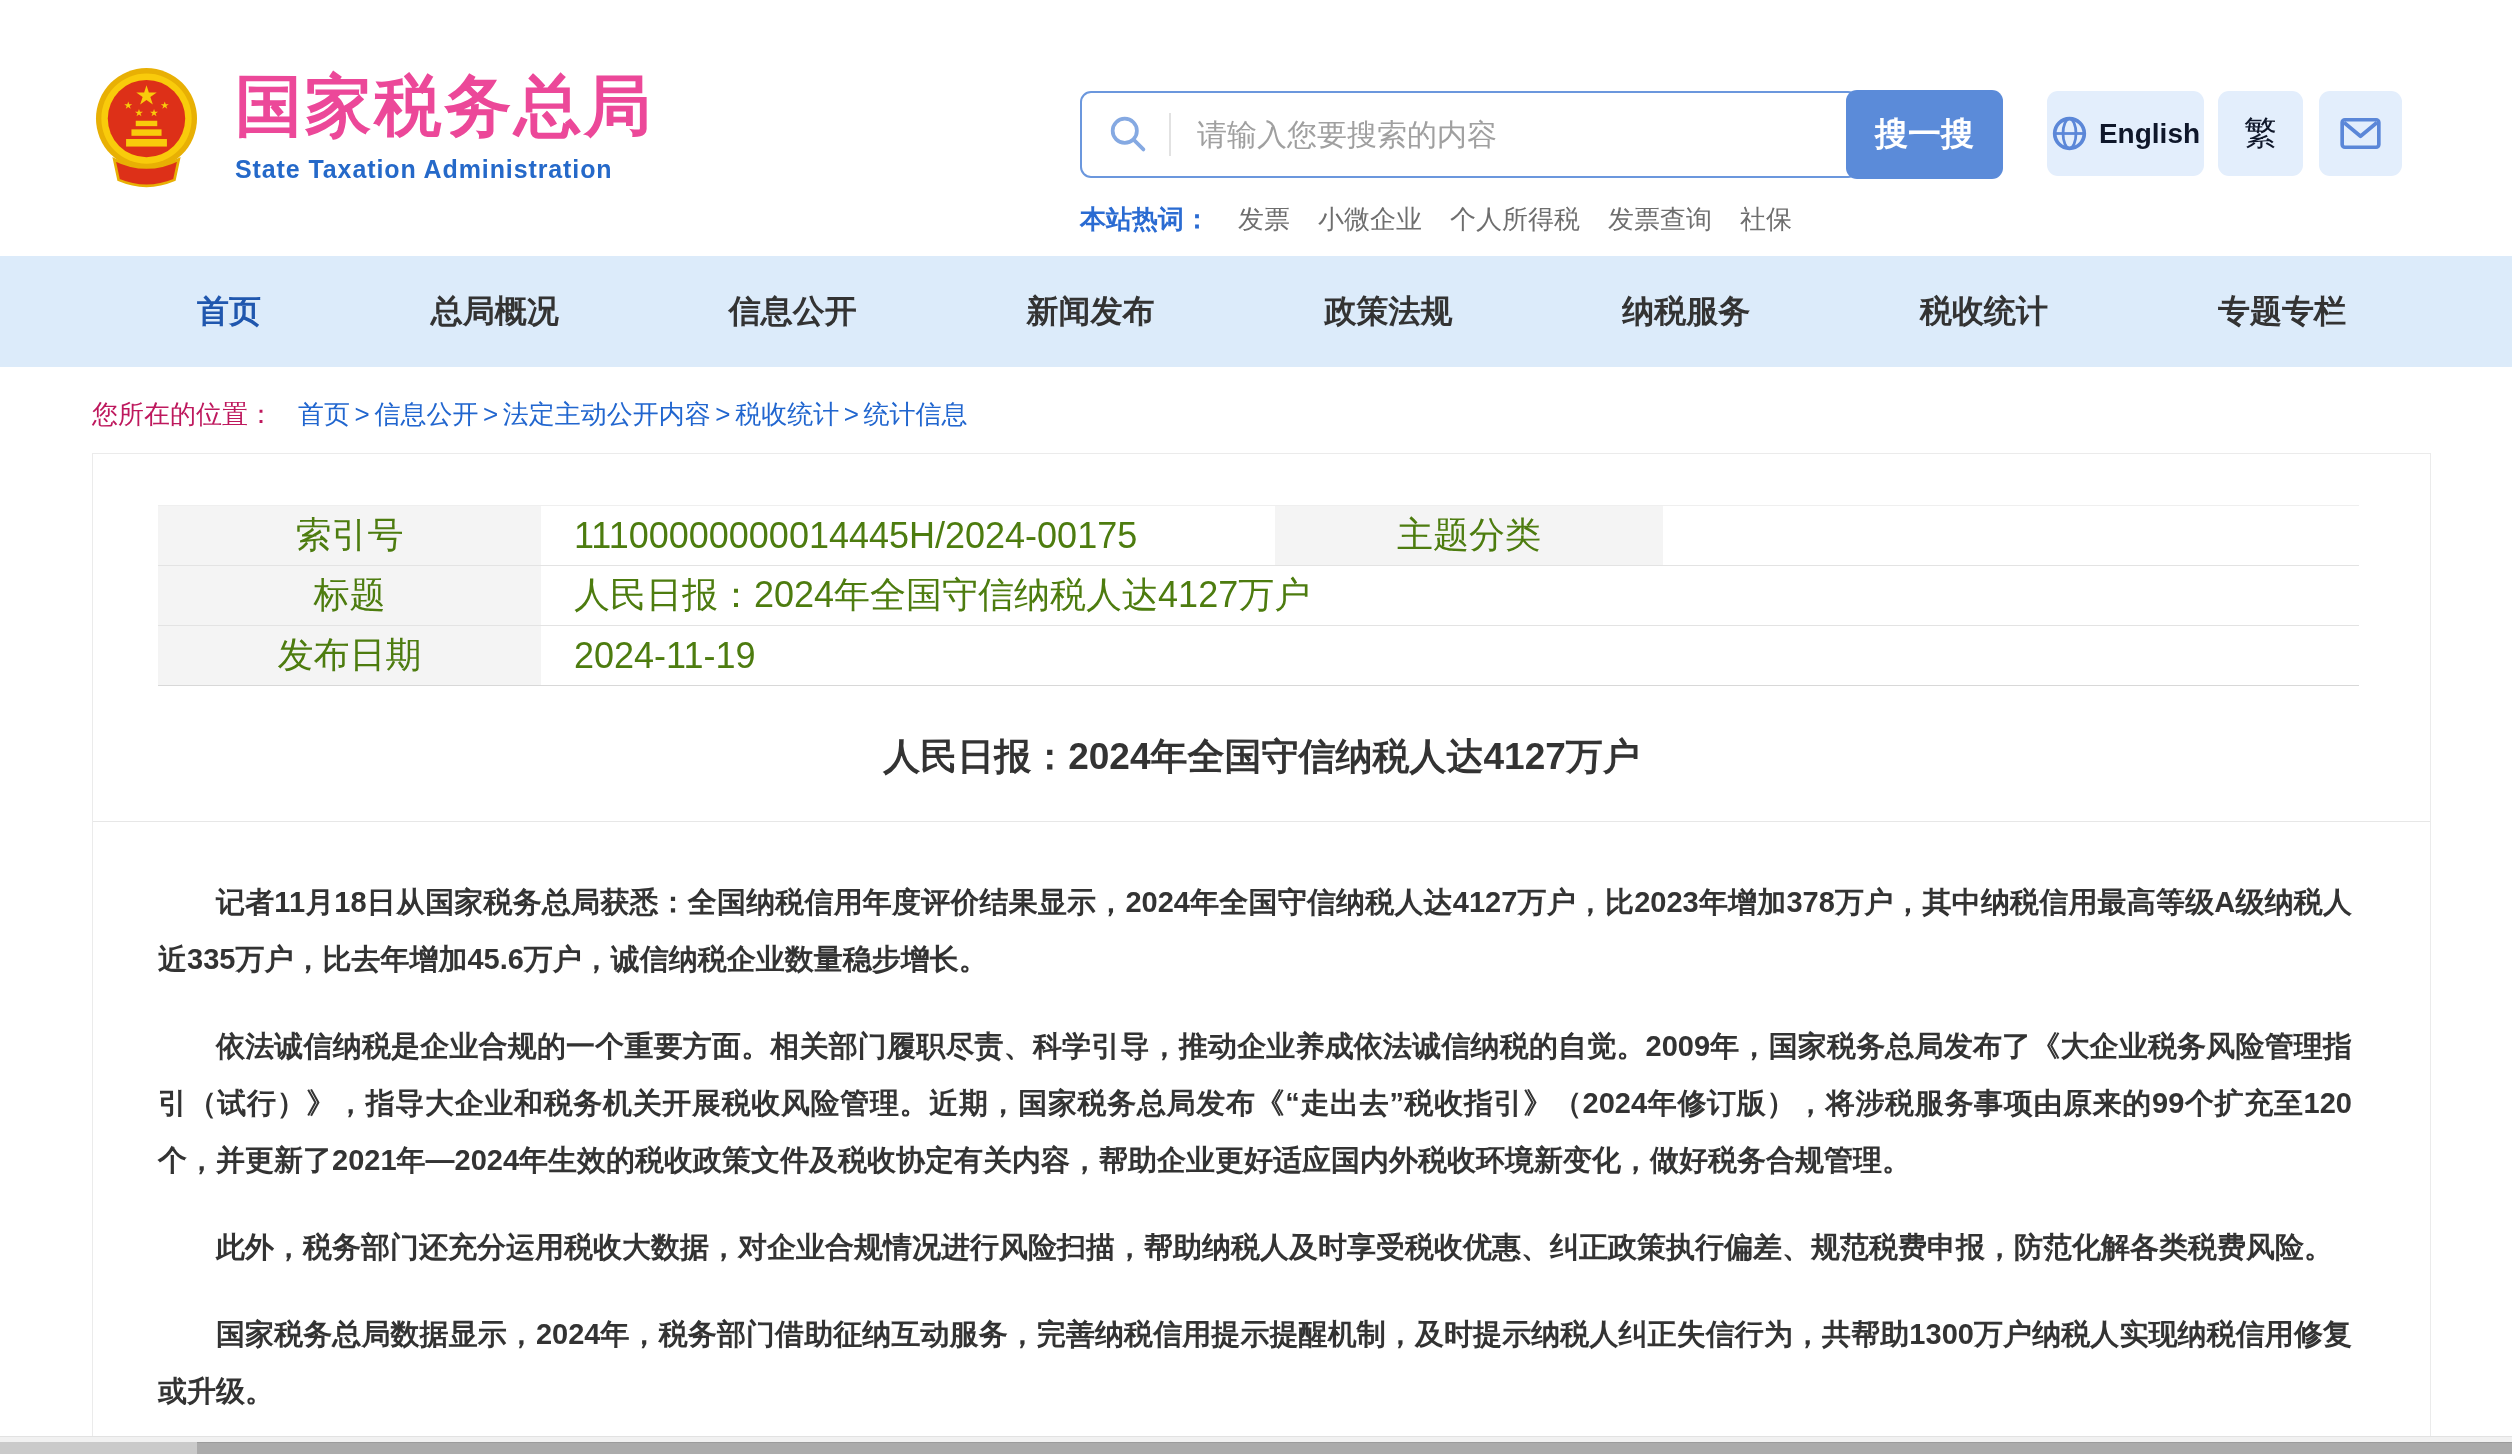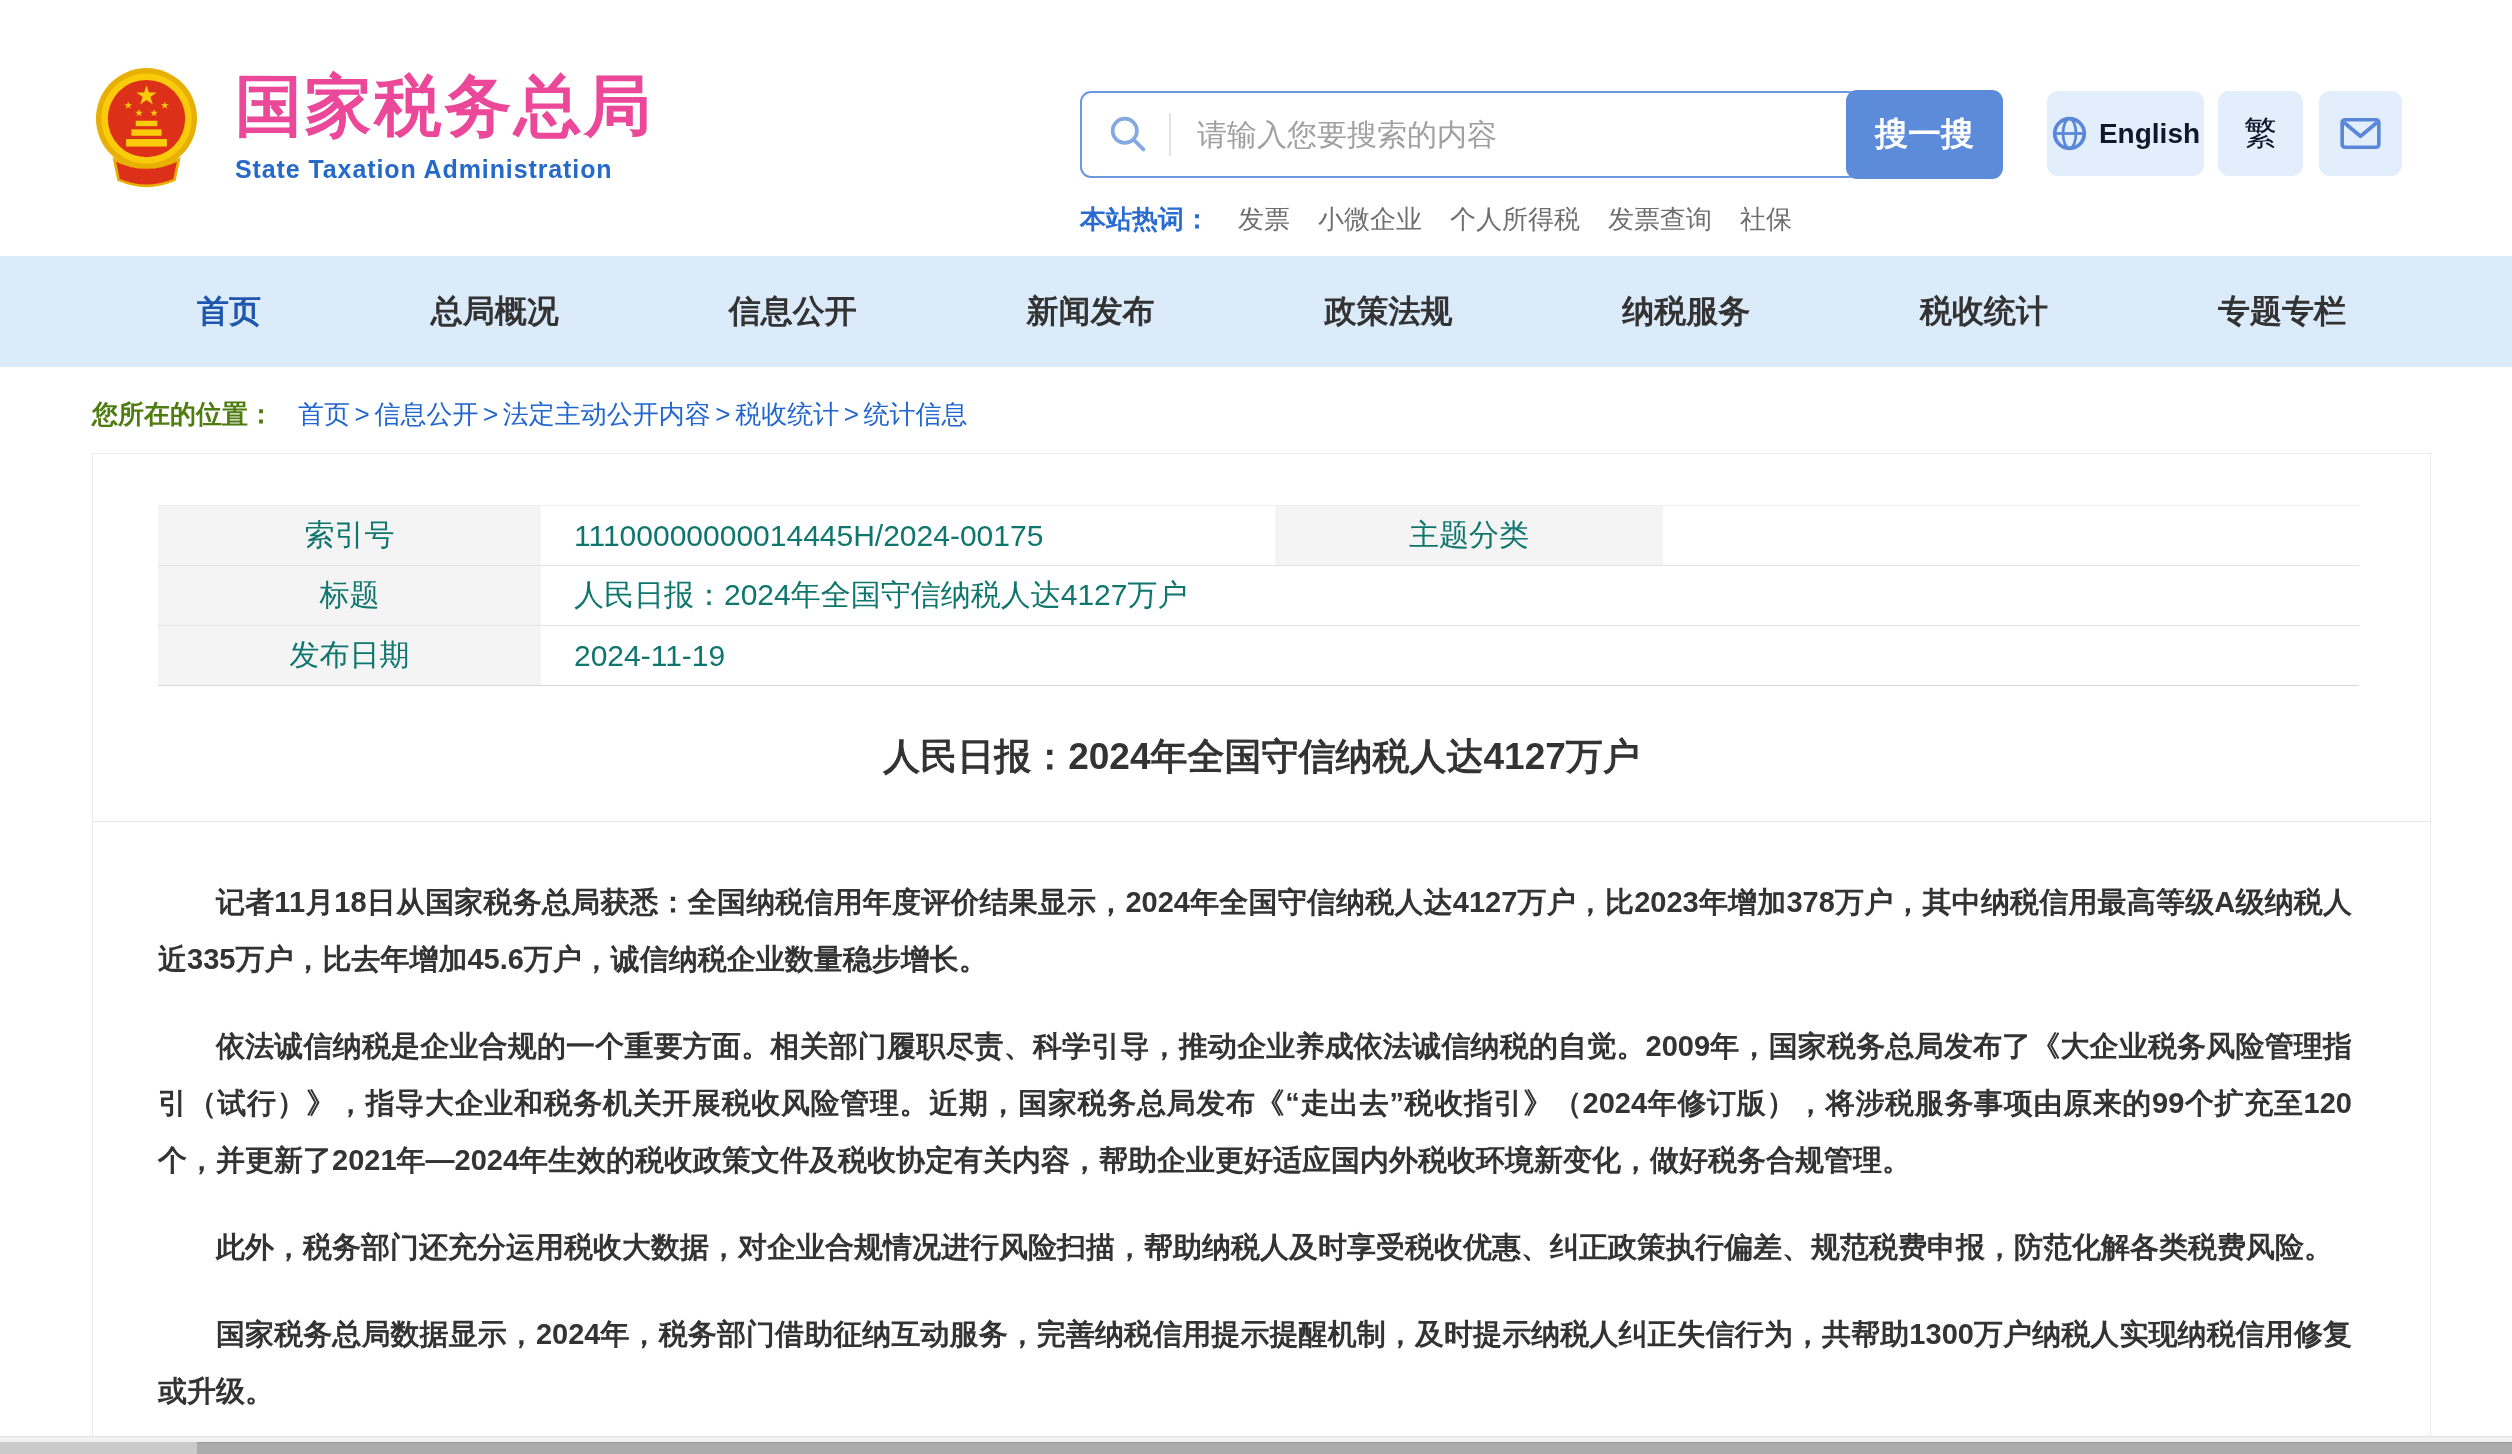--- a/index.html
+++ b/index.html
@@ -33,30 +33,30 @@
   .hot-label{color:#2a6bd2;font-weight:bold;}
   .hot-word{color:#6e6e6e;cursor:pointer;}
   
   .nav{position:absolute;left:0;top:256px;width:100%;height:111px;background:#dcebfa;}
   .nav-inner{position:absolute;left:197px;right:166px;top:0;height:100%;
     display:flex;justify-content:space-between;align-items:center;}
   .nav-item{font-size:32px;font-weight:bold;color:#333;cursor:pointer;white-space:nowrap;}
   .nav-item.active{color:#2057ae;}
   
   .breadcrumb{position:absolute;left:92px;top:397px;display:flex;align-items:center;font-size:26px;}
-  .bc-label{color:#4d7c0f;font-weight:bold;margin-right:24px;text-align:center;}
+  .bc-label{color:#be185d;font-weight:normal;margin-right:24px;text-align:center;}
   .bc-link{color:#2166cf;cursor:pointer;}
   .bc-sep{color:#2166cf;margin:0 4.6px;}
   
   .panel{position:absolute;left:92px;top:453px;width:2339px;height:989px;background:#fff;
     border:1.8px solid #ebebeb;box-sizing:border-box;}
   .meta-table{position:absolute;left:65px;top:51px;width:2201px;border-top:1.8px solid #efefef;}
   .mrow{display:flex;height:59px;border-bottom:1.8px solid #e3e3e3;}
   .mrow:last-child{border-bottom:1.8px solid #d8d8d8;}
-  .mcell{display:flex;align-items:center;font-size:30px;color:#0f766e;box-sizing:border-box;}
+  .mcell{display:flex;align-items:center;font-size:36px;color:#4d7c0f;box-sizing:border-box;}
   .mlabel{background:#f4f4f4;justify-content:center;}
   .c1{width:383px;}
   .c2{width:734px;padding-left:33px;}
   .c3{width:388px;}
   .c4{flex:1;padding-left:33px;}
   .cfull{flex:1;padding-left:33px;}
   .title-sec{position:absolute;left:0;right:0;top:238px;height:129px;border-bottom:1.8px solid #e7e7e7;
     display:flex;align-items:center;justify-content:center;}
   .article-title{font-size:37px;font-weight:bold;color:#333;}
   .article-body{position:absolute;left:65px;right:78px;top:368px;padding-top:52px;font-weight:bold;}

